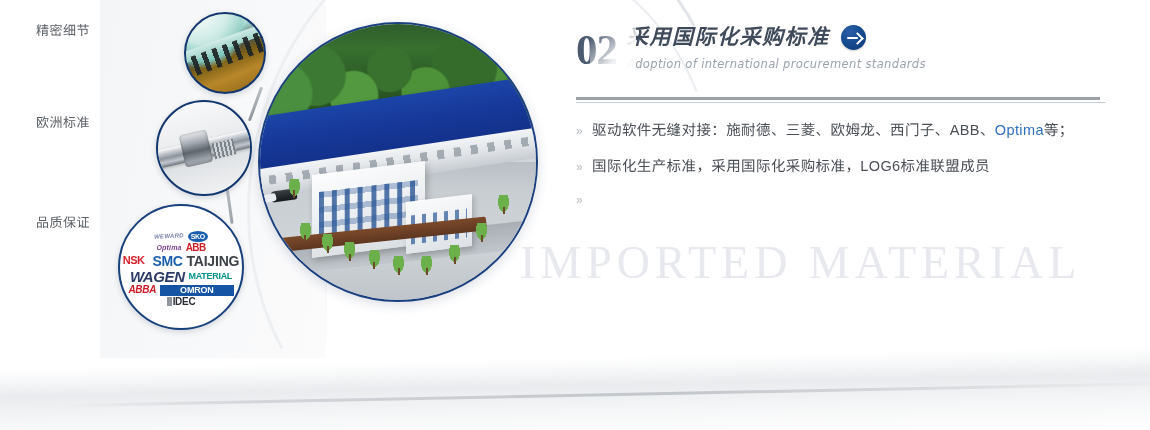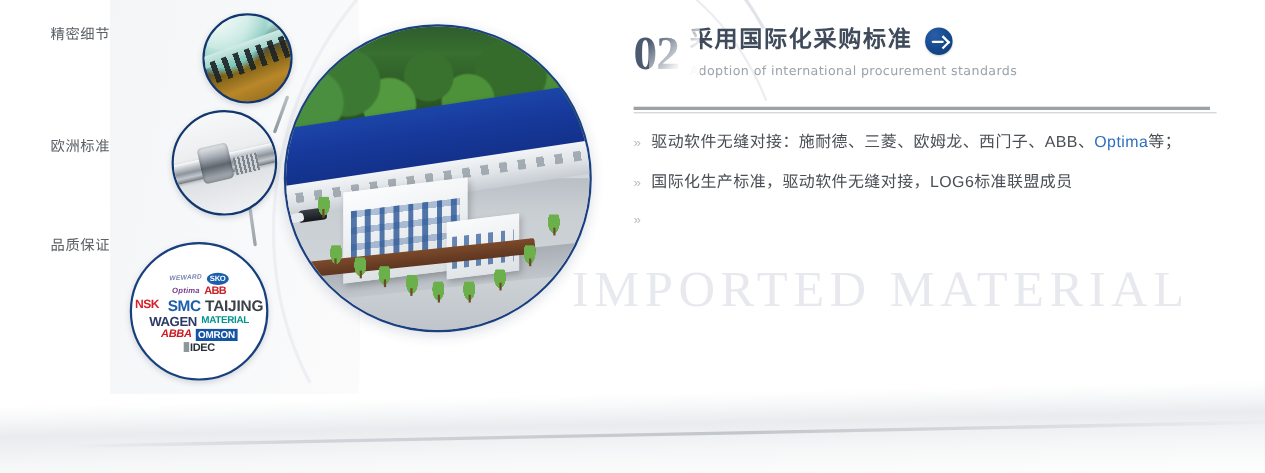--- a/index.html
+++ b/index.html
@@ -38,25 +38,25 @@
     position:absolute;left:150px;top:-96px;width:470px;height:560px;
     border:3px solid rgba(224,227,231,.95);border-radius:50%;
     border-color:rgba(224,227,231,.95) transparent transparent rgba(230,232,236,.6);
     transform:rotate(14deg);
   }
   .swoosh.b{left:128px;top:-60px;width:480px;height:530px;border-width:2px;
     border-color:rgba(233,235,238,.9) transparent transparent transparent;transform:rotate(22deg);}
 
   
   .side-label{
-    position:absolute;right:100%;white-space:nowrap;
+    position:absolute;right:100%;margin-right:10px;white-space:nowrap;
     color:#5c6166;font-size:13px;letter-spacing:.5px;
   }
   .label-1{top:20px;}
-  .label-2{top:122px;}
+  .label-2{top:112px;}
   .label-3{top:212px;}
 
   
   .connector{position:absolute;background:#9aa1a8;}
   .conn-1{left:154px;top:86px;width:3px;height:36px;transform:rotate(20deg);border-radius:2px;
           background:linear-gradient(180deg,#b9bfc5,#8e959c);}
   .conn-2{left:128px;top:186px;width:3px;height:38px;transform:rotate(-8deg);border-radius:2px;
           background:linear-gradient(180deg,#b9bfc5,#9aa1a8);}
 
   
@@ -102,40 +102,40 @@
     background:linear-gradient(180deg,#e9ebee 0%,#a7adb4 30%,#5f666d 58%,#9ba1a8 85%);
     box-shadow:inset 0 0 3px rgba(0,0,0,.35);
   }
   .mag-screw .thread{
     position:absolute;left:60%;top:42%;width:24%;height:17%;
     transform:rotate(-13deg);
     background:repeating-linear-gradient(90deg,#7c838a 0 2px,#cfd4d9 2px 4px);
   }
   
   .mag-logos{
-    left:18px;top:220px;width:122px;height:122px;background:#ffffff;border-color:#18407c;
+    left:18px;top:204px;width:122px;height:122px;background:#ffffff;border-color:#18407c;
   }
   .logo-wall{
     position:absolute;inset:0;padding:7px 4px 4px;box-sizing:border-box;
     display:flex;flex-direction:column;align-items:center;justify-content:center;gap:1px;
   }
   .logo-row{display:flex;align-items:center;justify-content:center;gap:4px;width:100%;}
   .lg{font-weight:bold;line-height:1;white-space:nowrap;}
   .lg-weward{font-size:6px;color:#5f6ba0;font-style:italic;letter-spacing:.3px;transform:rotate(-3deg);opacity:.85;}
   .lg-sko{font-size:7px;color:#fff;background:#1a5fad;border-radius:50%;padding:2px 3px;letter-spacing:-.3px;}
   .lg-optima{font-size:7px;color:#7a3f8f;font-style:italic;letter-spacing:.2px;}
   .lg-abb{font-size:10px;color:#cf1f26;letter-spacing:-.6px;}
   .lg-nsk{font-size:11px;color:#d61f26;letter-spacing:-.5px;}
   .lg-diamond{width:11px;height:7px;background:#1c2f6b;border-radius:50% 50% 50% 50%/60% 60% 40% 40%;transform:skewX(-12deg);}
   .lg-smc{font-size:14px;color:#1a5fad;letter-spacing:-.4px;}
   .lg-taijing{font-size:14px;color:#3b4147;letter-spacing:-.2px;font-variant:small-caps;}
-  .lg-wagen{font-size:12px;color:#2c3a66;letter-spacing:-.4px;}
+  .lg-wagen{font-size:15px;color:#2c3a66;letter-spacing:-.4px;font-style:italic;}
   .lg-siemens{font-size:9px;color:#00948c;letter-spacing:-.3px;}
   .lg-abba{font-size:10px;color:#cb1a23;font-style:italic;letter-spacing:-.3px;}
-  .lg-omron{font-size:9px;color:#fff;background:#1554a4;padding:1px 2px;letter-spacing:-.2px;}
+  .lg-omron{font-size:9px;color:#fff;background:#1554a4;padding:1px 20px;letter-spacing:-.2px;}
   .lg-idec{font-size:10px;color:#2a2f36;letter-spacing:-.3px;}
   .lg-idec .sq{display:inline-block;width:5px;height:9px;background:#8e959c;vertical-align:-1px;margin-right:1px;}
 
   
   .factory{
     position:absolute;left:258px;top:22px;width:276px;height:276px;border-radius:50%;
     border:2px solid #1b4080;overflow:hidden;background:#cfd6dc;
     box-shadow:0 3px 12px rgba(25,45,80,.16);
   }
   .f-sky{position:absolute;left:0;top:0;width:100%;height:34%;
@@ -214,21 +214,21 @@
   .bignum{
     font-family:"Liberation Serif","DejaVu Serif",serif;
     font-size:43px;font-weight:bold;line-height:1;color:#4c5a70;
     letter-spacing:-1px;padding-top:4px;position:relative;
   }
   .bignum:after{
     content:"";position:absolute;left:14px;top:2px;width:46px;height:50px;
     background:linear-gradient(135deg,rgba(255,255,255,0) 12%,rgba(255,255,255,.92) 62%);
     pointer-events:none;
   }
-  .titles{padding-top:1px;}
+  .titles{padding-top:1px;font-style:italic;}
   .t-cn{
     font-size:21px;font-weight:bold;color:#3f4a5a;letter-spacing:1.5px;
     display:flex;align-items:center;gap:11px;line-height:1.15;
   }
   .arrow-badge{
     width:25px;height:25px;border-radius:50%;flex:0 0 auto;
     background:radial-gradient(circle at 34% 28%,#2a5fa8 0%,#164a8f 48%,#0f3a74 100%);
     position:relative;box-shadow:0 1px 2px rgba(0,0,0,.2);
   }
   .arrow-badge:before{
@@ -361,21 +361,21 @@
 
     <div class="rule"></div>
 
     <ul class="bullets">
       <li>
         <span class="chev">»</span>
         <span><span>驱动软件无缝对接：施耐德、三菱、欧姆龙、西门子、ABB、</span><span class="accent">Optima</span><span>等；</span></span>
       </li>
       <li>
         <span class="chev">»</span>
-        <span>国际化生产标准，驱动软件无缝对接，LOG6标准联盟成员</span>
+        <span>国际化生产标准，采用国际化采购标准，LOG6标准联盟成员</span>
       </li>
       <li>
         <span class="chev">»</span>
       </li>
     </ul>
   </div>
 
   <div class="watermark">IMPORTED  MATERIAL</div>
 
   <div class="floor"></div>

